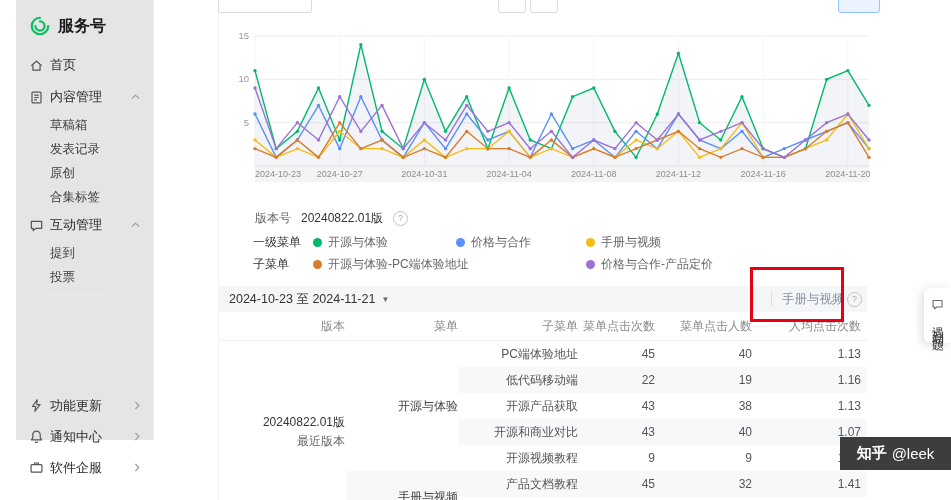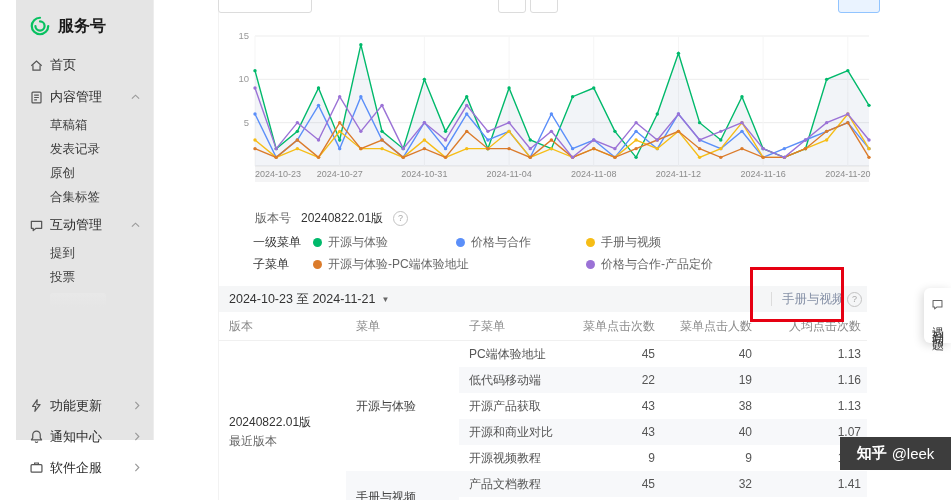--- a/index.html
+++ b/index.html
@@ -48,21 +48,21 @@
   .darrow{margin-left:6px;font-size:8px;color:#666;cursor:pointer;}
   .download{position:absolute;left:552px;top:0;height:26px;display:flex;align-items:center;gap:10px;}
   .dl-divider{width:1px;height:14px;background:#dcdcdc;}
   .dl-label{color:#8590a6;font-size:12.5px;cursor:pointer;}
   .help-q{position:absolute;left:628px;top:6px;}
 
   .menu-table{position:absolute;left:0;top:312px;width:648px;border-collapse:collapse;
               table-layout:fixed;font-size:12px;}
   .menu-table th{height:26px;color:#8a8a8a;font-weight:400;border-bottom:1px solid #f0f0f0;}
   .menu-table td{height:24px;color:#555;}
-  .al{text-align:left;padding-left:10px;}
+  .al{text-align:right;padding-left:10px;}
   .ar{text-align:right;padding-right:6px;}
   tr.stripe td{background:#f7f8fa;}
   td.vcell,td.mcell{background:#fff;vertical-align:middle;color:#444;}
   .vcell .l1{color:#333;} .vcell .l2{color:#666;margin-top:2px;}
 
   
   .stub{position:absolute;top:-13px;height:24px;background:#fff;border:1px solid #dcdcdc;
         border-radius:3px;z-index:6;}
   #stub1{left:218px;width:92px;} #stub2{left:498px;width:26px;} #stub3{left:530px;width:26px;}
   #stub4{left:838px;width:40px;border-color:#91c4ff;background:#eaf3ff;}

